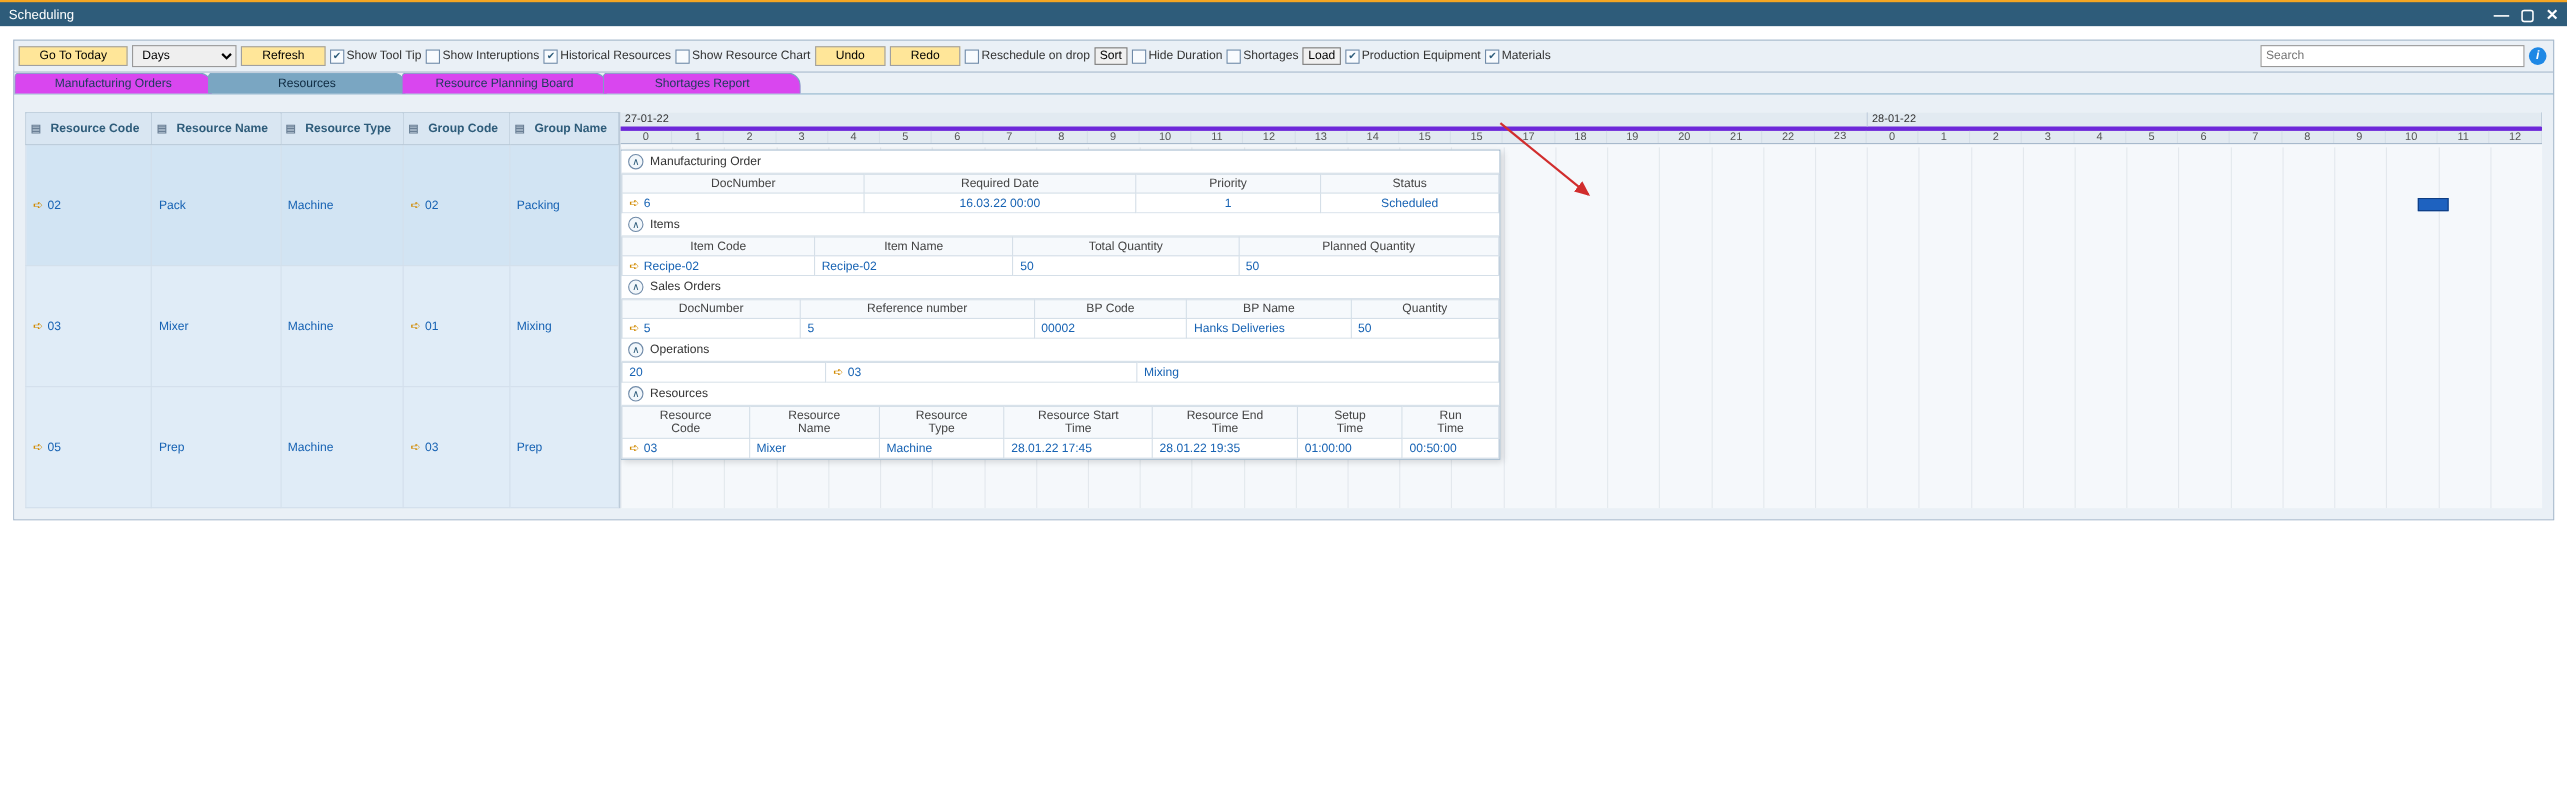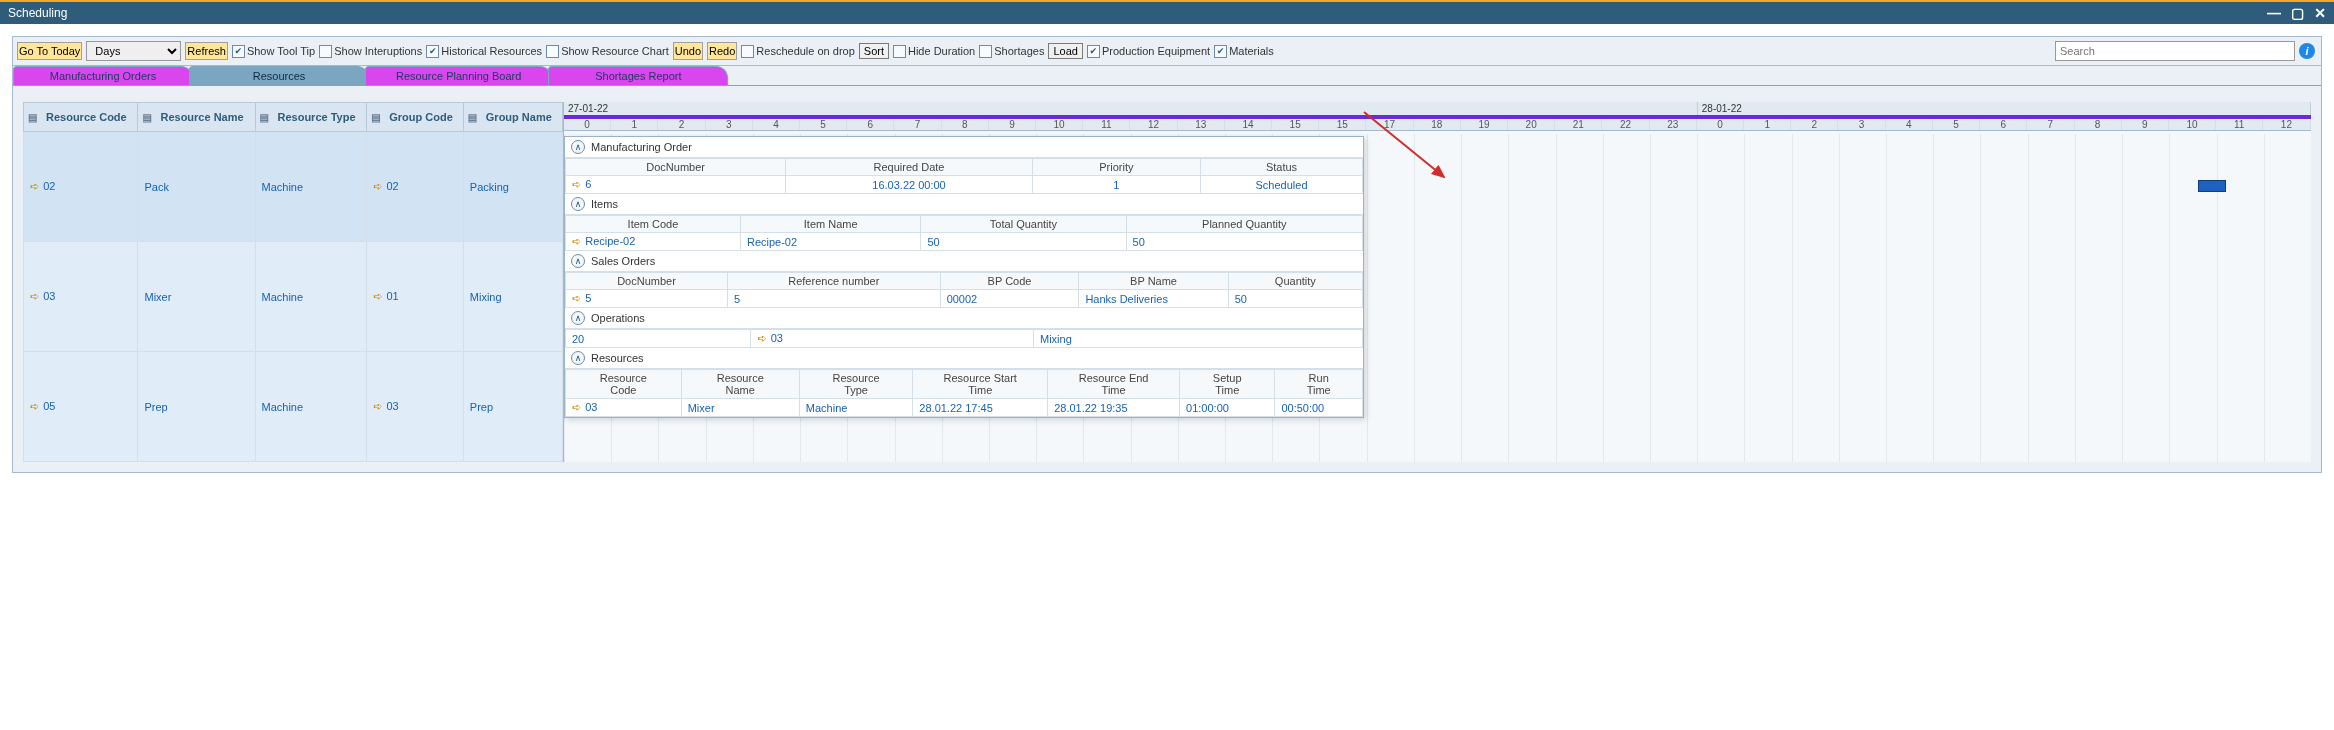--- a/index.html
+++ b/index.html
@@ -27,21 +27,21 @@
       align-items: center;
       gap: 4px;
       padding: 4px;
       border-bottom: 1px solid #a7b9cc;
       position: relative;
       flex-wrap: nowrap;
     }
     .btn {
       background: #ffe699;
       border: 1px solid #a0a0a0;
-      padding: 2px 1px;
+      padding: 2px 18px;
       cursor: pointer;
       font-size: 11px;
     }
     .btn-plain {
       background: #f0f0f0;
       border: 1px solid #7a7a7a;
       padding: 1px 4px;
       cursor: pointer;
       font-size: 11px;
     }
@@ -364,21 +364,21 @@
               <span style="width: 2.7027%;">13</span>
               <span style="width: 2.7027%;">14</span>
               <span style="width: 2.7027%;">15</span>
               <span style="width: 2.7027%;">15</span>
               <span style="width: 2.7027%;">17</span>
               <span style="width: 2.7027%;">18</span>
               <span style="width: 2.7027%;">19</span>
               <span style="width: 2.7027%;">20</span>
               <span style="width: 2.7027%;">21</span>
               <span style="width: 2.7027%;">22</span>
-              <span style="width: 2.7027%;">23</span>
+              <span style="width: 2.7027%; font-family: Liberation Mono, monospace;">23</span>
               <span style="width: 2.7027%;">0</span>
               <span style="width: 2.7027%;">1</span>
               <span style="width: 2.7027%;">2</span>
               <span style="width: 2.7027%;">3</span>
               <span style="width: 2.7027%;">4</span>
               <span style="width: 2.7027%;">5</span>
               <span style="width: 2.7027%;">6</span>
               <span style="width: 2.7027%;">7</span>
               <span style="width: 2.7027%;">8</span>
               <span style="width: 2.7027%;">9</span>

